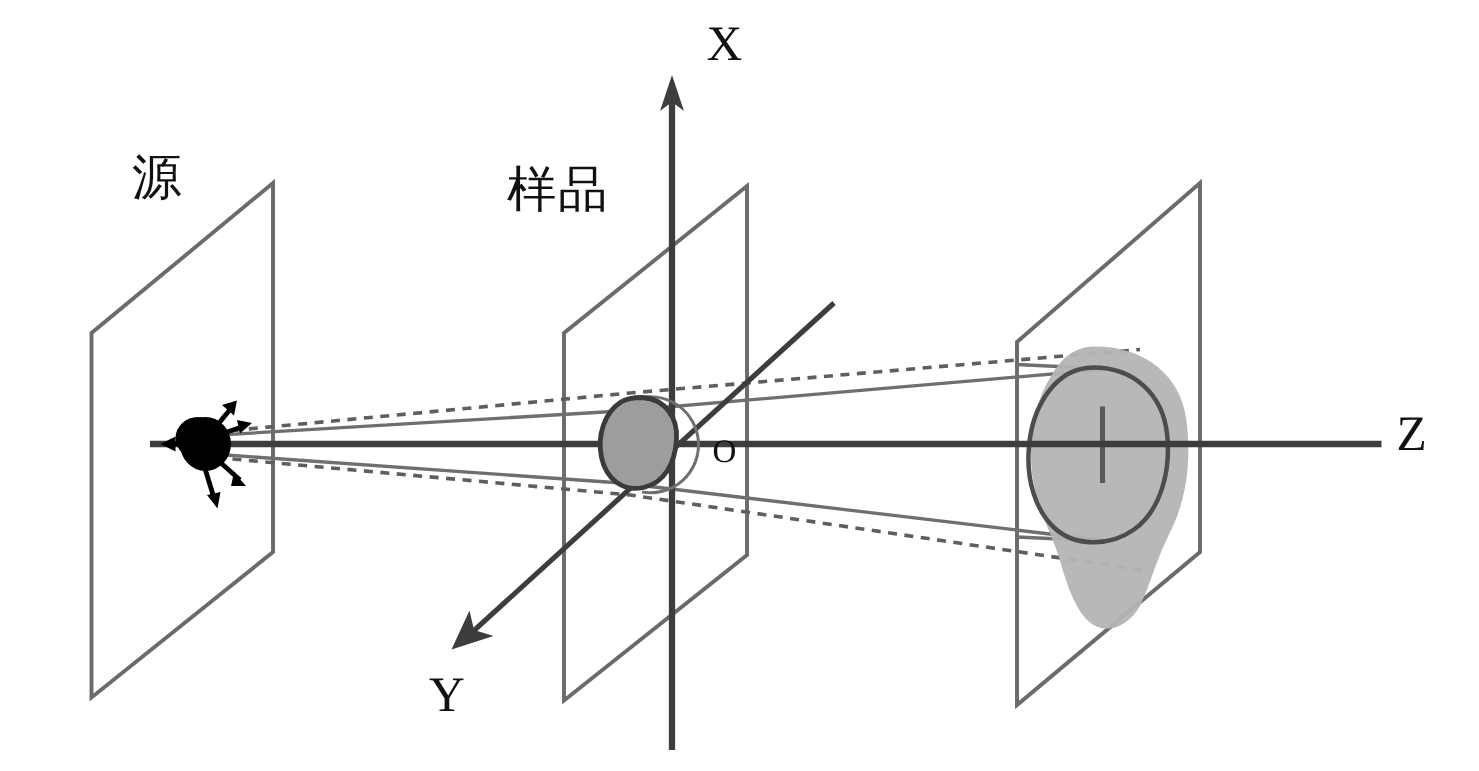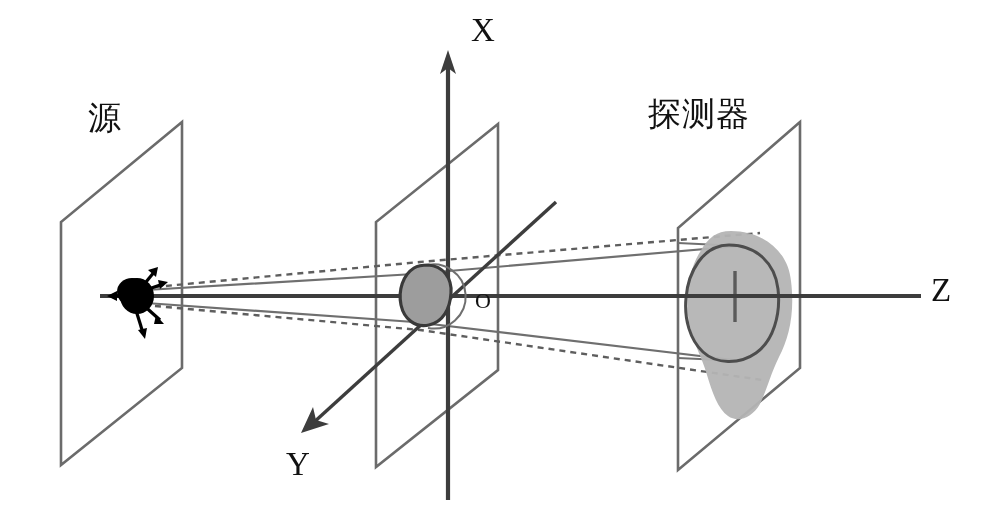--- a/index.html
+++ b/index.html
@@ -194,22 +194,22 @@
       <polygon points="107,296 117,291 117,301" fill="#000"></polygon>
 
       <ellipse class="src-body" cx="137" cy="296" rx="17" ry="18"></ellipse>
       <ellipse class="src-body" cx="132" cy="292" rx="15" ry="14"></ellipse>
     </g>
 
   </svg>
 
   <div class="lbl lbl-cn" id="label-source">源</div>
 
-
-  <div class="lbl lbl-cn" id="label-detector">探测器</div>
+  <div class="lbl lbl-cn" id="label-sample">样品</div>
+
 
   <div class="lbl lbl-axis" id="label-x">X</div>
 
   <div class="lbl lbl-axis" id="label-y">Y</div>
 
   <div class="lbl lbl-axis" id="label-z">Z</div>
 
   <div class="lbl lbl-origin" id="label-origin">O</div>
 
 </div>

